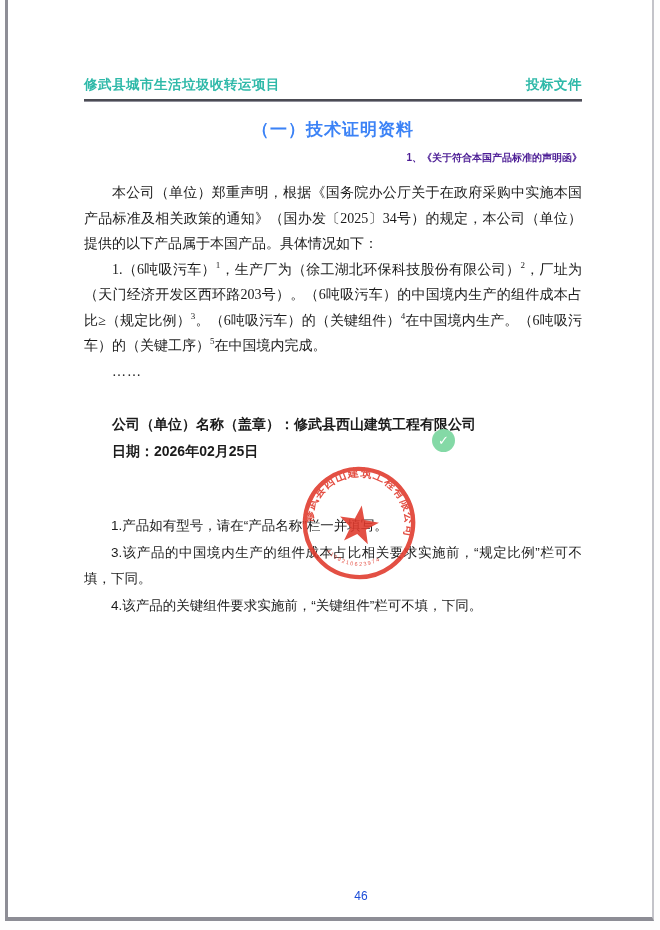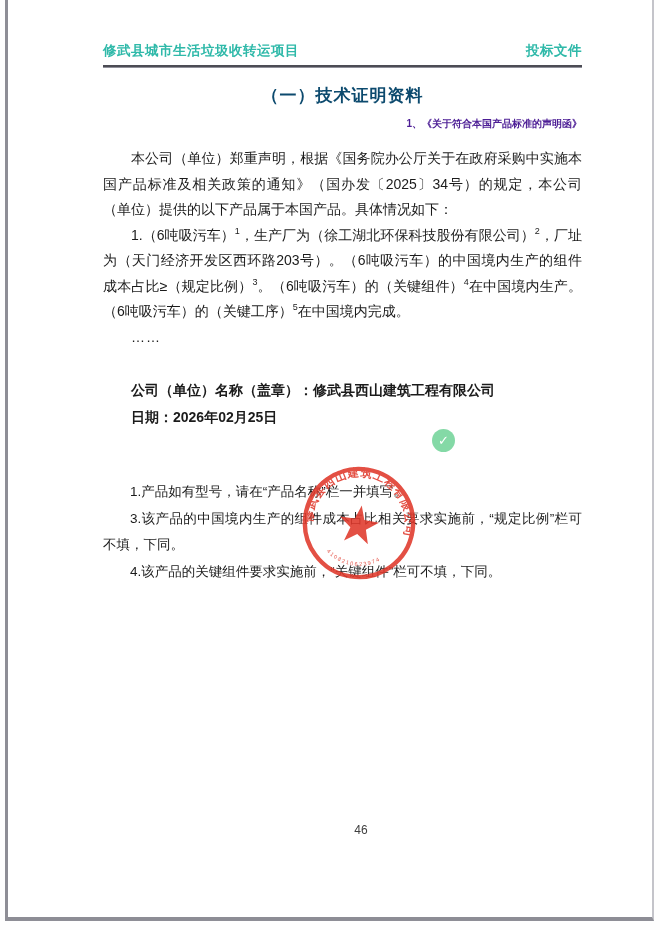--- a/index.html
+++ b/index.html
@@ -9,61 +9,61 @@
     font-family:"Liberation Sans","DejaVu Sans",sans-serif;
     color:#1b1b1b;
   }
   .sheet{
     position:absolute;left:5px;top:0;width:649px;height:921px;
     box-sizing:border-box;background:#ffffff;
     border-left:3px solid #8d8d95;
     border-right:2px solid #c3c3c9;
     border-bottom:4px solid #8d8d95;
   }
-  .content{padding:0 70px 0 95px;}
+  .content{padding:0 70px 0 76px;margin-top:34px;}
   
   .page-header{
     display:flex;justify-content:space-between;align-items:flex-end;
     padding-top:42px;
     color:#2fb9a9;font-weight:bold;font-size:13.5px;letter-spacing:.5px;
   }
   .header-rule{
     height:3px;margin-top:5px;
     background:linear-gradient(to bottom,#4c4c54 0 2px,#90909a 2px 3px);
   }
   
   .section-title{
     text-align:center;font-size:17px;font-weight:bold;
-    margin:16px 0 0;letter-spacing:1px;color:#0c4a6e;
+    margin:16px 0 0;letter-spacing:1px;color:#3b82f6;
   }
   .subsection-title{
     text-align:right;font-size:10px;font-weight:bold;
     margin:10px 0 0;color:#4c1d95;
   }
   
   .body-block{margin-top:15px;}
   .para{
     font-size:14px;line-height:25.5px;text-align:justify;
-    text-indent:2em;margin:0;
+    text-indent:2em;margin:0;font-family:Liberation Serif, serif;
   }
   sup{font-size:9px;line-height:0;}
   .ellipsis-para{letter-spacing:1px;}
   
   .sig-block{margin-top:27px;}
   .sig-line{font-size:14px;line-height:27px;text-indent:2em;margin:0;text-align:left;font-weight:bold;}
   
   .footnotes{margin-top:48px;}
   .footnote{
     font-size:13.5px;line-height:26.5px;text-align:justify;
     text-indent:2em;margin:0;
   }
   
   .page-number{
-    position:absolute;top:823px;left:353px;transform:translateX(-50%);
-    font-size:12px;color:#404040;
+    position:absolute;top:889px;left:353px;transform:translateX(-50%);
+    font-size:12px;color:#1d4ed8;
   }
   
   .stamp{
     position:absolute;left:292px;top:464px;width:118px;height:118px;
     opacity:.88;transform:rotate(9deg);pointer-events:none;
   }
   
   .check-badge{
     position:absolute;left:424px;top:429px;width:23px;height:23px;
     border-radius:50%;background:#84d9a6;

